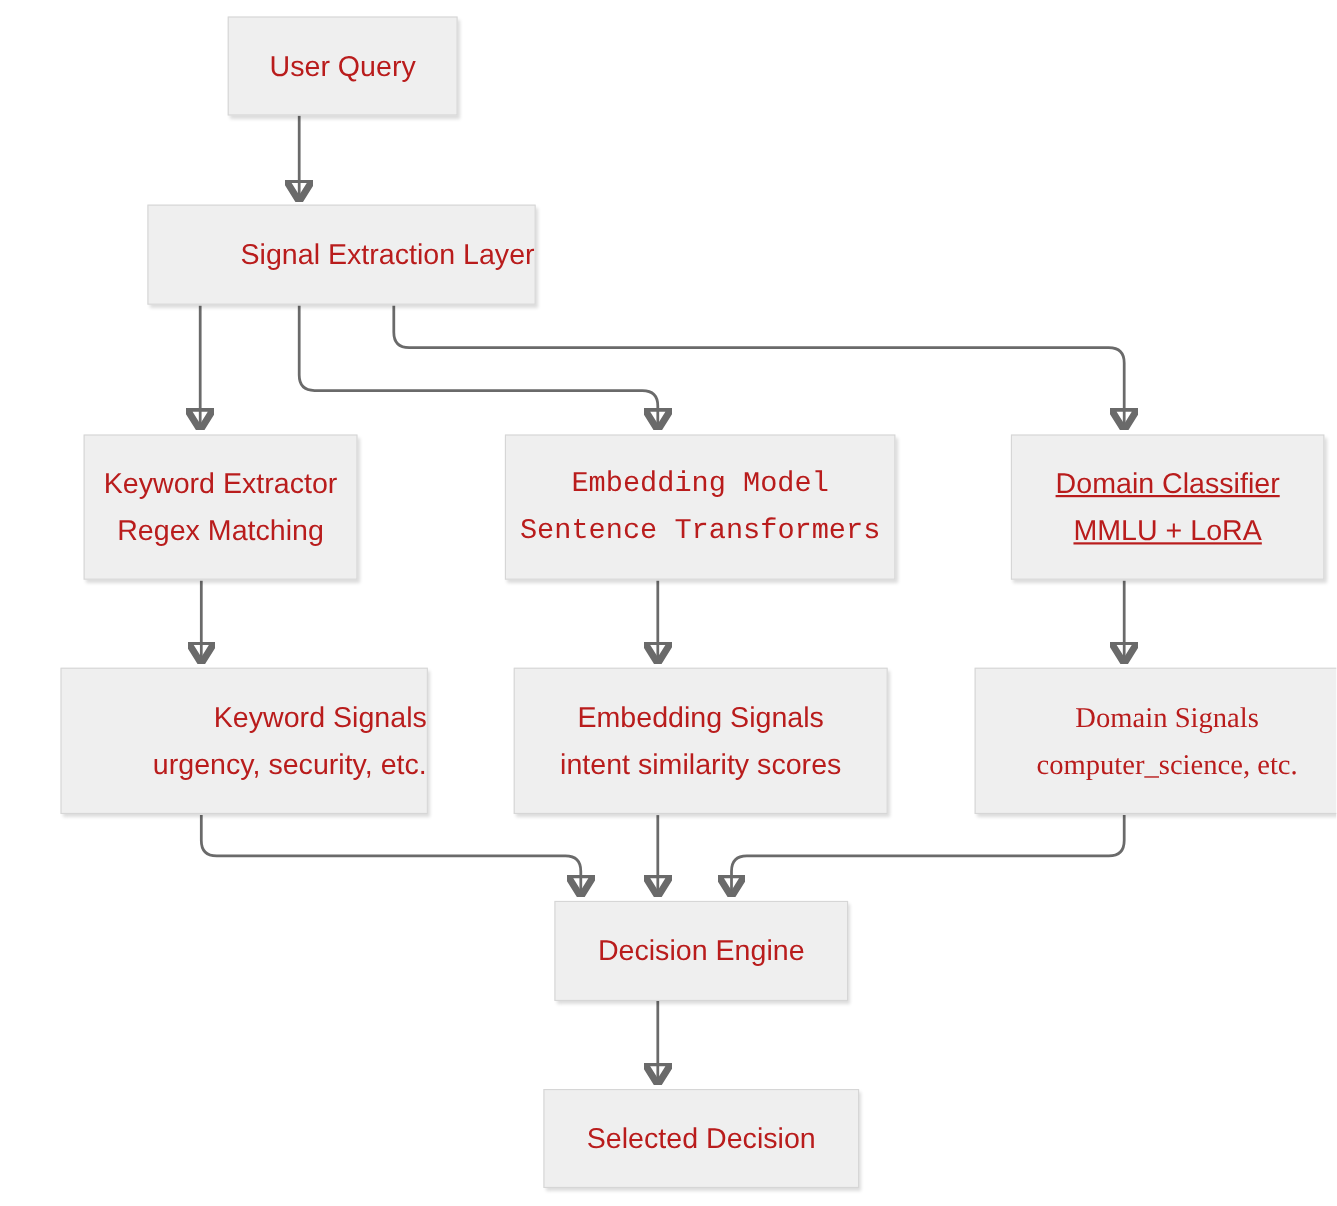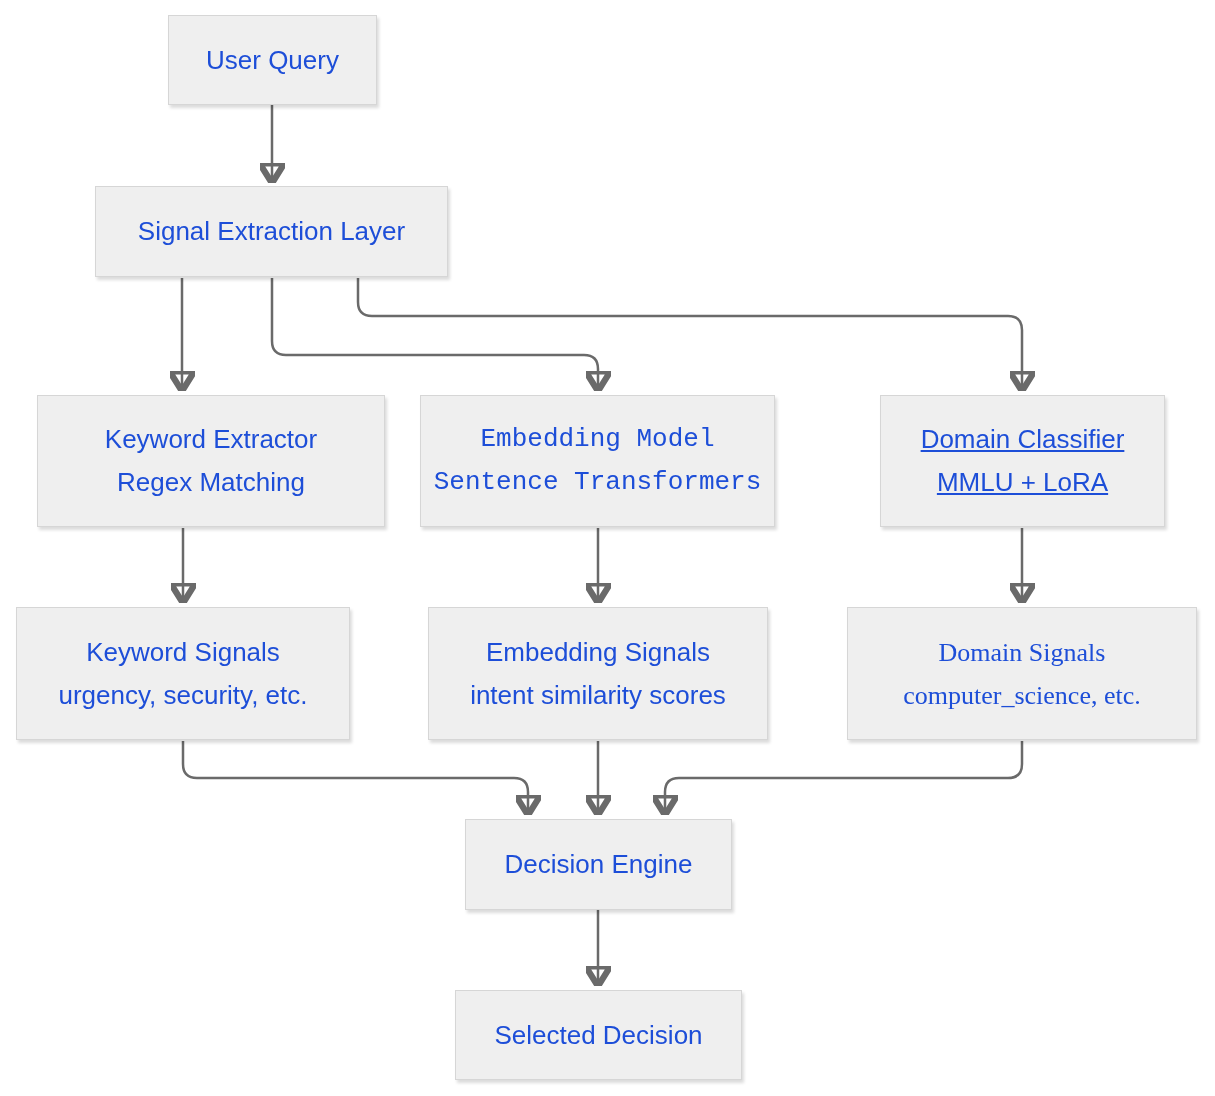--- a/index.html
+++ b/index.html
@@ -30,31 +30,32 @@
     position: absolute;
     box-sizing: border-box;
     background: #efefef;
     border: 1px solid #d6d6d6;
     box-shadow: 2px 3px 3px rgba(0, 0, 0, 0.14);
     display: flex;
     flex-direction: column;
     align-items: center;
     justify-content: center;
     text-align: center;
-    color: #1d4ed8;
+    color: #b91c1c;
     font-size: 26px;
     line-height: 43px;
+    margin-left: 39px;
   }
   
   .n-user-query        { left: 168px; top: 15px;  width: 209px; height: 90px; }
-  .n-signal-extraction { left: 95px;  top: 186px; width: 353px; height: 91px; }
-  .n-keyword-extractor { left: 37px;  top: 395px; width: 348px; height: 132px; }
+  .n-signal-extraction { left: 95px;  top: 186px; width: 353px; height: 91px; align-items: flex-end; }
+  .n-keyword-extractor { left: 37px;  top: 395px; width: 249px; height: 132px; }
   .n-embedding-model   { left: 420px; top: 395px; width: 355px; height: 132px; font-family: Liberation Mono, monospace; }
   .n-domain-classifier { left: 880px; top: 395px; width: 285px; height: 132px; text-decoration: underline; }
-  .n-keyword-signals   { left: 16px;  top: 607px; width: 334px; height: 133px; }
+  .n-keyword-signals   { left: 16px;  top: 607px; width: 334px; height: 133px; align-items: flex-end; }
   .n-embedding-signals { left: 428px; top: 607px; width: 340px; height: 133px; }
   .n-domain-signals    { left: 847px; top: 607px; width: 350px; height: 133px; font-family: Liberation Serif, serif; }
   .n-decision-engine   { left: 465px; top: 819px; width: 267px; height: 91px; }
   .n-selected-decision { left: 455px; top: 990px; width: 287px; height: 90px; }
 </style>
 </head>
 <body>
 
 <div class="canvas">
 

